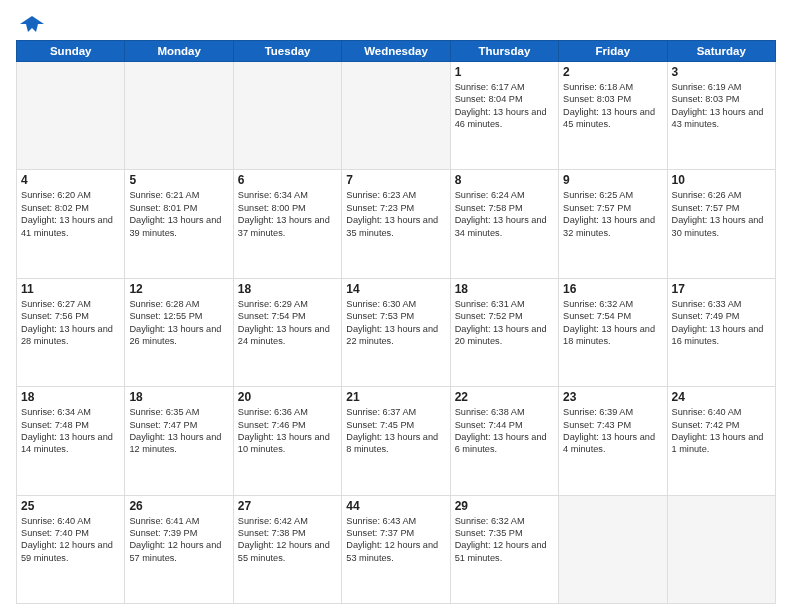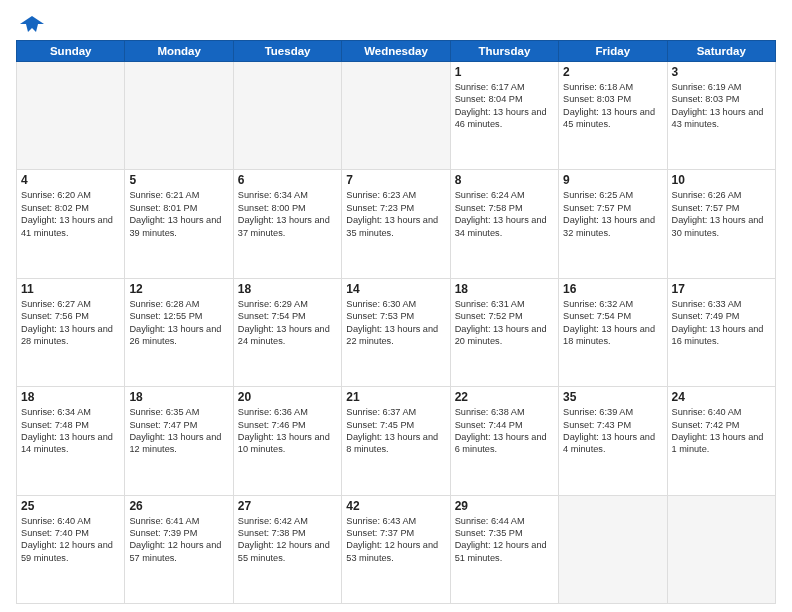--- a/index.html
+++ b/index.html
@@ -288,21 +288,21 @@
 and 8 minutes.</div>
           </td>
           <td>
             <span class="day-num">22</span>
             <div class="day-info">Sunrise: 6:38 AM
 Sunset: 7:44 PM
 Daylight: 13 hours
 and 6 minutes.</div>
           </td>
           <td>
-            <span class="day-num">35</span>
+            <span class="day-num">23</span>
             <div class="day-info">Sunrise: 6:39 AM
 Sunset: 7:43 PM
 Daylight: 13 hours
 and 4 minutes.</div>
           </td>
           <td>
             <span class="day-num">24</span>
             <div class="day-info">Sunrise: 6:40 AM
 Sunset: 7:42 PM
 Daylight: 13 hours
@@ -325,29 +325,29 @@
 and 57 minutes.</div>
           </td>
           <td>
             <span class="day-num">27</span>
             <div class="day-info">Sunrise: 6:42 AM
 Sunset: 7:38 PM
 Daylight: 12 hours
 and 55 minutes.</div>
           </td>
           <td>
-            <span class="day-num">42</span>
+            <span class="day-num">44</span>
             <div class="day-info">Sunrise: 6:43 AM
 Sunset: 7:37 PM
 Daylight: 12 hours
 and 53 minutes.</div>
           </td>
           <td>
             <span class="day-num">29</span>
-            <div class="day-info">Sunrise: 6:44 AM
+            <div class="day-info">Sunrise: 6:32 AM
 Sunset: 7:35 PM
 Daylight: 12 hours
 and 51 minutes.</div>
           </td>
           <td class="empty"></td>
           <td class="empty"></td>
         </tr>
       </tbody>
   </table>
 </div>

